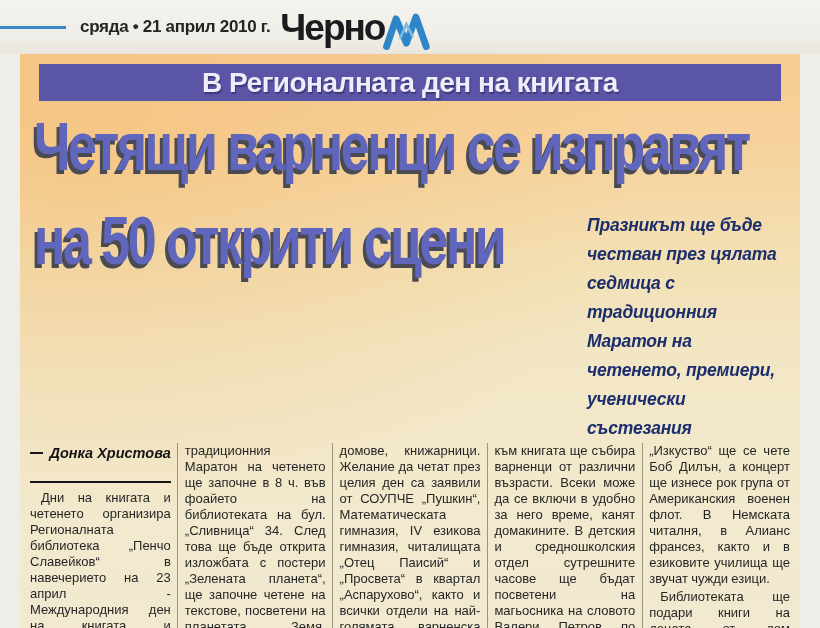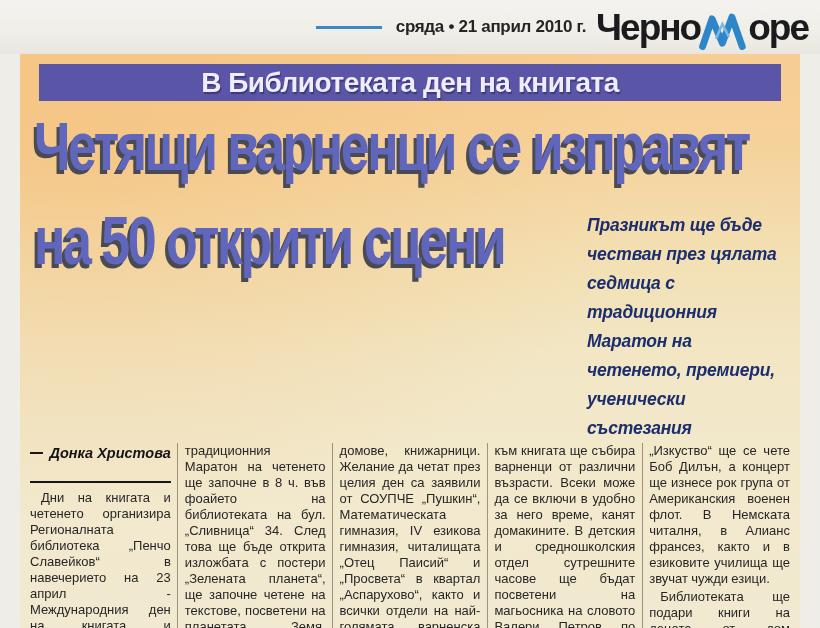--- a/index.html
+++ b/index.html
@@ -5,21 +5,21 @@
   html,body{margin:0;padding:0;}
   body{
     width:820px;height:628px;overflow:hidden;position:relative;
     background:#efede8;
     font-family:"Liberation Sans",sans-serif;
   }
   
   .masthead{
     position:absolute;top:0;left:0;width:820px;height:54px;
     background:linear-gradient(180deg,#f5f3ef 0%,#efede7 70%,#e9e6df 100%);
-    display:flex;align-items:center;justify-content:flex-end;
+    display:flex;align-items:center;
     gap:10px;padding-right:12px;box-sizing:border-box;
   }
   .date-rule{width:66px;height:3px;background:#3c87c6;margin-right:4px;}
   .date-text{font-weight:bold;font-size:17px;color:#242424;letter-spacing:-0.3px;white-space:nowrap;}
   .logo{display:flex;align-items:flex-end;line-height:1;margin-bottom:0;}
   .logo-part{font-size:37px;font-weight:900;color:#1b1b1e;letter-spacing:-2px;}
   .logo-wave{width:52px;height:38px;margin:0 -3px -4px -1px;}
   
   .article{
     position:absolute;left:20px;top:54px;width:780px;height:574px;
@@ -69,28 +69,27 @@
 
 <div class="masthead">
   <div class="date-rule"></div>
   <div class="date-text">сряда • 21 април 2010 г.</div>
   <div class="logo">
     <span class="logo-part">Черно</span>
     <svg class="logo-wave" viewBox="0 0 60 44">
       <polyline points="4,40 15,8 27,36 38,6 50,40" fill="none" stroke="#2e86c8" stroke-width="8" stroke-linecap="round" stroke-linejoin="round"></polyline>
       <polyline points="20,30 27,14 34,28" fill="none" stroke="#7db9e2" stroke-width="3" stroke-linecap="round"></polyline>
     </svg>
-    <span class="logo-part">оре</span>
   </div>
 </div>
 
 <div class="article">
 
   <div class="kicker-banner" style="background:#5a55a6;">
-    <span>В Библиотеката ден на книгата</span>
+    <span>В Регионалната ден на книгата</span>
   </div>
 
   <div class="hl-wrap">
     <span class="hl-span" style="color:#6066bb;">Четящи варненци се изправят</span>
   </div>
 
   <div class="row2">
     <div class="hl2-slot">
       <span class="hl-span" style="color:#6066bb;">на 50 открити сцени</span>
     </div>

